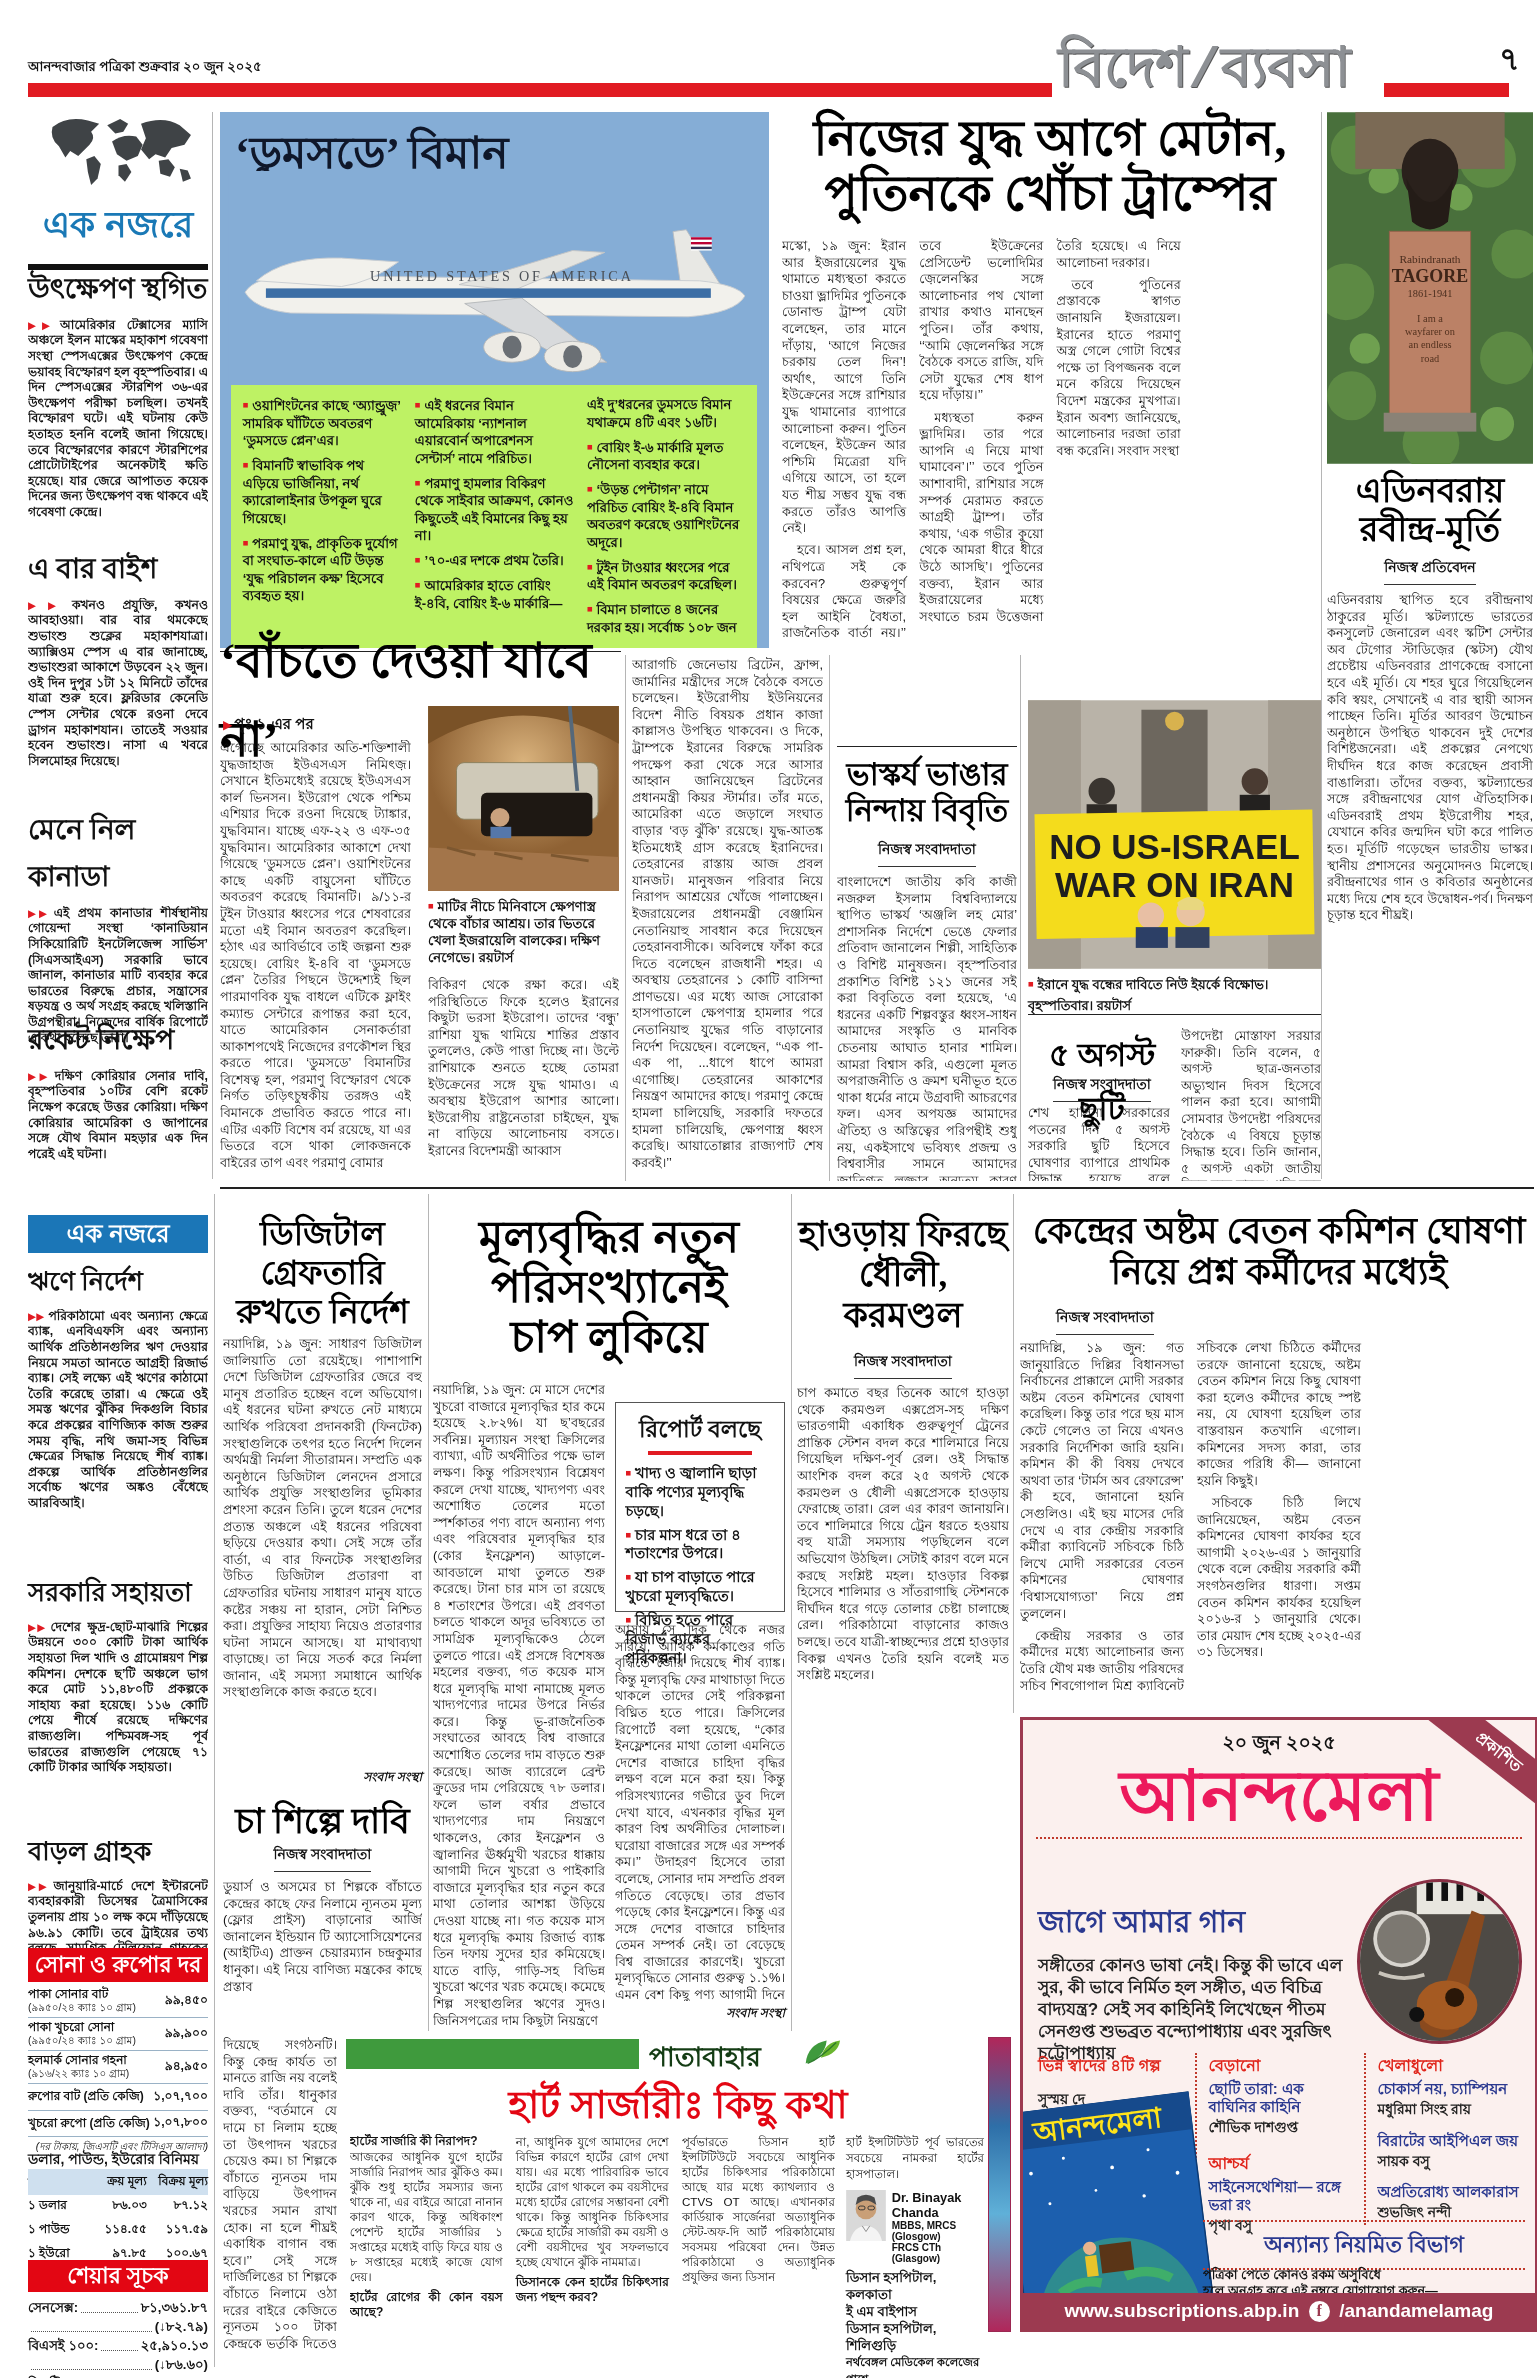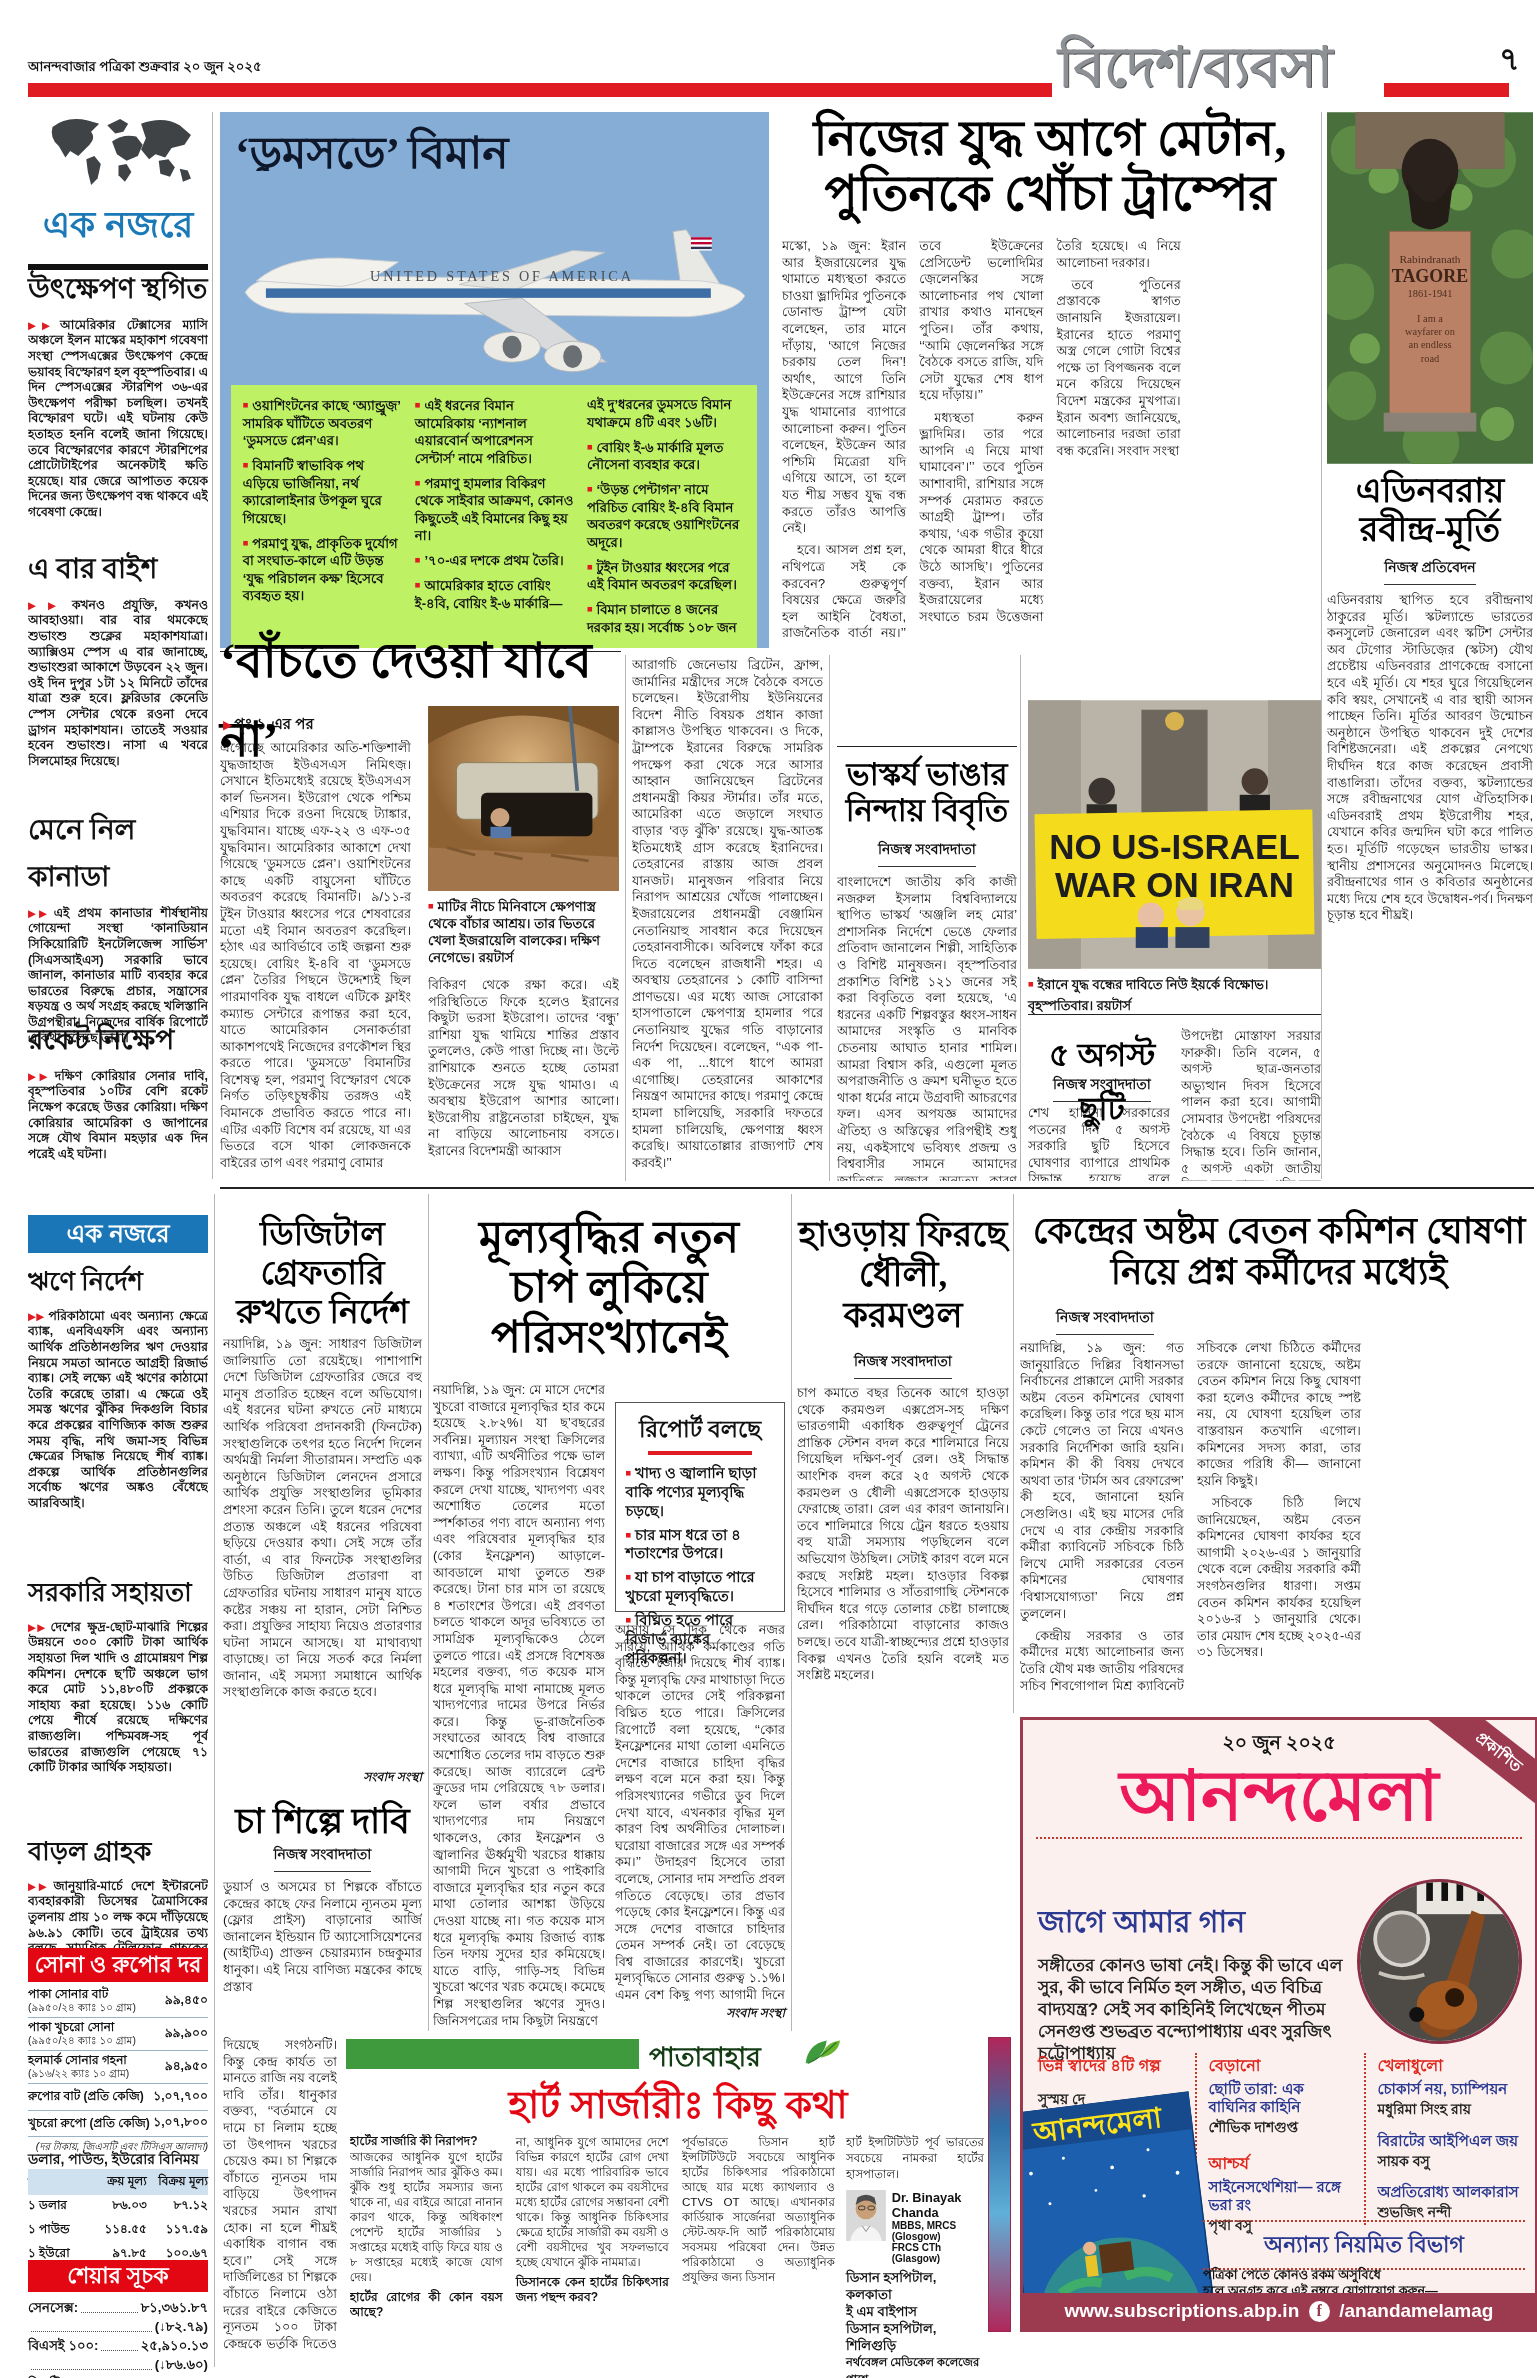--- a/index.html
+++ b/index.html
@@ -32,21 +32,21 @@
   .mela-blue{color:#2b3990;font-weight:bold;font-size:15px;line-height:18px;}
   .mela-dark{color:#222;font-weight:bold;font-size:14px;}
   .q{font-weight:bold;font-size:12px;margin:0;}
 </style>
 </head>
 <body>
 
 <div class="abs" style="left:28px;top:57px;font-size:13.2px;font-weight:bold;">আনন্দবাজার পত্রিকা শুক্রবার ২০ জুন ২০২৫</div>
 <div class="abs" style="left:28px;top:83px;width:1024px;height:14px;background:#e11b22;"></div>
 <div class="abs" style="left:1384px;top:83px;width:125px;height:14px;background:#e11b22;"></div>
-<div class="abs" style="left:1058px;top:24.6px;width:326px;font-size:55px;font-weight:bold;color:#8d9094;text-shadow:0.9px 0.9px 0 #555;font-family:Liberation Serif, serif;">বিদেশ/ব্যবসা</div>
+<div class="abs" style="left:1058px;top:24.6px;width:326px;font-size:55px;font-weight:bold;color:#8d9094;text-shadow:0.9px 0.9px 0 #555;font-family:Liberation Mono, monospace;">বিদেশ/ব্যবসা</div>
 <div class="abs" style="left:1499px;top:34px;font-size:32px;font-weight:bold;font-family:'Liberation Serif','DejaVu Serif',serif;">৭</div>
 
 <div class="abs" style="left:28px;top:106px;width:180px;">
   <svg width="161" height="87" viewBox="0 0 200 100" style="display:block;margin:0 auto;">
     <g fill="#3f4346">
       <path d="M18 22 q18-14 44-8 l14 4 -10 10 q6 8 -2 16 l-14 14 -10-6 -6 8 -8-14 q-12-10 -8-24z"></path>
       <path d="M60 62 l10-4 8 10 -4 18 -8 8 -4-16z"></path>
       <path d="M86 20 l16-8 10 6 -6 10 -10 2z"></path>
       <path d="M92 40 q14-10 30-6 l8 10 -6 14 -14 6 -12-8z"></path>
       <path d="M100 70 l10-2 6 10 -8 12 -8-8z"></path>
@@ -314,22 +314,22 @@
 <div class="abs jt bd" style="left:223px;top:1336px;width:199px;height:428px;">নয়াদিল্লি, ১৯ জুন: সাধারণ ডিজিটাল জালিয়াতি তো রয়েইছে। পাশাপাশি দেশে ডিজিটাল গ্রেফতারির জেরে বহু মানুষ প্রতারিত হচ্ছেন বলে অভিযোগ। এই ধরনের ঘটনা রুখতে নেট মাধ্যমে আর্থিক পরিষেবা প্রদানকারী (ফিনটেক) সংস্থাগুলিকে তৎপর হতে নির্দেশ দিলেন অর্থমন্ত্রী নির্মলা সীতারামন। সম্প্রতি এক অনুষ্ঠানে ডিজিটাল লেনদেন প্রসারে আর্থিক প্রযুক্তি সংস্থাগুলির ভূমিকার প্রশংসা করেন তিনি। তুলে ধরেন দেশের প্রত্যন্ত অঞ্চলে এই ধরনের পরিষেবা ছড়িয়ে দেওয়ার কথা। সেই সঙ্গে তাঁর বার্তা, এ বার ফিনটেক সংস্থাগুলির উচিত ডিজিটাল প্রতারণা বা গ্রেফতারির ঘটনায় সাধারণ মানুষ যাতে কষ্টের সঞ্চয় না হারান, সেটা নিশ্চিত করা। প্রযুক্তির সাহায্য নিয়েও প্রতারণার ঘটনা সামনে আসছে। যা মাথাব্যথা বাড়াচ্ছে। তা নিয়ে সতর্ক করে নির্মলা জানান, এই সমস্যা সমাধানে আর্থিক সংস্থাগুলিকে কাজ করতে হবে।</div>
 <div class="abs tag" style="left:223px;top:1768px;width:199px;">সংবাদ সংস্থা</div>
 <div class="abs hl ctr" style="left:223px;top:1794px;width:199px;font-size:35px;">চা শিল্পে দাবি</div>
 <div class="abs byline" style="left:223px;top:1843px;width:199px;"><span>নিজস্ব সংবাদদাতা</span></div>
 <div class="abs jt bd" style="left:223px;top:1879px;width:199px;height:150px;">ডুয়ার্স ও অসমের চা শিল্পকে বাঁচাতে কেন্দ্রের কাছে ফের নিলামে ন্যূনতম মূল্য (ফ্লোর প্রাইস) বাড়ানোর আর্জি জানালেন ইন্ডিয়ান টি অ্যাসোসিয়েশনের (আইটিএ) প্রাক্তন চেয়ারম্যান চন্দ্রকুমার ধানুকা। এই নিয়ে বাণিজ্য মন্ত্রকের কাছে প্রস্তাব</div>
 <div class="abs jt bd" style="left:223px;top:2037px;width:114px;height:312px;">দিয়েছে সংগঠনটি। কিন্তু কেন্দ্র কার্যত তা মানতে রাজি নয় বলেই দাবি তাঁর। ধানুকার বক্তব্য, ‘‘বর্তমানে যে দামে চা নিলাম হচ্ছে তা উৎপাদন খরচের চেয়েও কম। চা শিল্পকে বাঁচাতে ন্যূনতম দাম বাড়িয়ে উৎপাদন খরচের সমান রাখা হোক। না হলে শীঘ্রই একাধিক বাগান বন্ধ হবে।’’ সেই সঙ্গে দার্জিলিঙের চা শিল্পকে বাঁচাতে নিলামে ওঠা দরের বাইরে কেজিতে ন্যূনতম ১০০ টাকা কেন্দ্রকে ভর্তুকি দিতেও আর্জি জানিয়েছেন ধানুকা। এই নিয়ে আইটিএ-ও কেন্দ্রের কাছে একাধিক দাবিপত্র জমা দিয়েছে। যদিও তা কতটা মানা হবে তা নিয়ে প্রশ্ন রয়েছে। ধানুকা জানান, এই প্রস্তাব কেন্দ্রের পাশাপাশি অসম সরকারকেও দেওয়া হয়েছে।</div>
 <div class="abs vline" style="left:428px;top:1194px;height:837px;"></div>
 
 <div class="abs hl ctr" style="left:433px;top:1213px;width:352px;font-size:44px;line-height:1.14;">
   <div>মূল্যবৃদ্ধির নতুন</div>
+  <div>পরিসংখ্যানেই</div>
   <div>চাপ লুকিয়ে</div>
-  <div>পরিসংখ্যানেই</div>
 </div>
 <div class="abs jt bd" style="left:433px;top:1382px;width:172px;height:645px;">নয়াদিল্লি, ১৯ জুন: মে মাসে দেশের খুচরো বাজারে মূল্যবৃদ্ধির হার কমে হয়েছে ২.৮২%। যা ছ’বছরের সর্বনিম্ন। মূল্যায়ন সংস্থা ক্রিসিলের ব্যাখ্যা, এটি অর্থনীতির পক্ষে ভাল লক্ষণ। কিন্তু পরিসংখ্যান বিশ্লেষণ করলে দেখা যাচ্ছে, খাদ্যপণ্য এবং অশোধিত তেলের মতো স্পর্শকাতর পণ্য বাদে অন্যান্য পণ্য এবং পরিষেবার মূল্যবৃদ্ধির হার (কোর ইনফ্লেশন) আড়ালে-আবডালে মাথা তুলতে শুরু করেছে। টানা চার মাস তা রয়েছে ৪ শতাংশের উপরে। এই প্রবণতা চলতে থাকলে অদূর ভবিষ্যতে তা সামগ্রিক মূল্যবৃদ্ধিকেও ঠেলে তুলতে পারে। এই প্রসঙ্গে বিশেষজ্ঞ মহলের বক্তব্য, গত কয়েক মাস ধরে মূল্যবৃদ্ধি মাথা নামাচ্ছে মূলত খাদ্যপণ্যের দামের উপরে নির্ভর করে। কিন্তু ভূ-রাজনৈতিক সংঘাতের আবহে বিশ্ব বাজারে অশোধিত তেলের দাম বাড়তে শুরু করেছে। আজ ব্যারেলে ব্রেন্ট ক্রুডের দাম পেরিয়েছে ৭৮ ডলার। ফলে ভাল বর্ষার প্রভাবে খাদ্যপণ্যের দাম নিয়ন্ত্রণে থাকলেও, কোর ইনফ্লেশন ও জ্বালানির ঊর্ধ্বমুখী খরচের ধাক্কায় আগামী দিনে খুচরো ও পাইকারি বাজারে মূল্যবৃদ্ধির হার নতুন করে মাথা তোলার আশঙ্কা উড়িয়ে দেওয়া যাচ্ছে না। গত কয়েক মাস ধরে মূল্যবৃদ্ধি কমায় রিজার্ভ ব্যাঙ্ক তিন দফায় সুদের হার কমিয়েছে। যাতে বাড়ি, গাড়ি-সহ বিভিন্ন খুচরো ঋণের খরচ কমেছে। কমেছে শিল্প সংস্থাগুলির ঋণের সুদও। জিনিসপত্রের দাম কিছুটা নিয়ন্ত্রণে</div>
 <div class="abs" style="left:615px;top:1402px;width:170px;height:210px;border:1.4px solid #555;padding:7.6px 9.5px;box-sizing:border-box;">
   <div style="font-size:23px;font-weight:bold;text-align:center;font-family:'Liberation Serif','DejaVu Serif',serif;">রিপোর্ট বলছে</div>
   <div style="width:104px;height:3.8px;background:#e11b22;margin:1.9px auto 7.6px auto;"></div>
   <div style="font-size:14.7px;line-height:19px;font-weight:bold;">
     <p style="margin:0 0 3.8px 0;"><span class="redsq">■</span><span>খাদ্য ও জ্বালানি ছাড়া বাকি পণ্যের মূল্যবৃদ্ধি চড়ছে।</span></p>
     <p style="margin:0 0 3.8px 0;"><span class="redsq">■</span><span>চার মাস ধরে তা ৪ শতাংশের উপরে।</span></p>
     <p style="margin:0 0 3.8px 0;"><span class="redsq">■</span><span>যা চাপ বাড়াতে পারে খুচরো মূল্যবৃদ্ধিতে।</span></p>
     <p style="margin:0;"><span class="redsq">■</span><span>বিঘ্নিত হতে পারে রিজার্ভ ব্যাঙ্কের পরিকল্পনা।</span></p>

